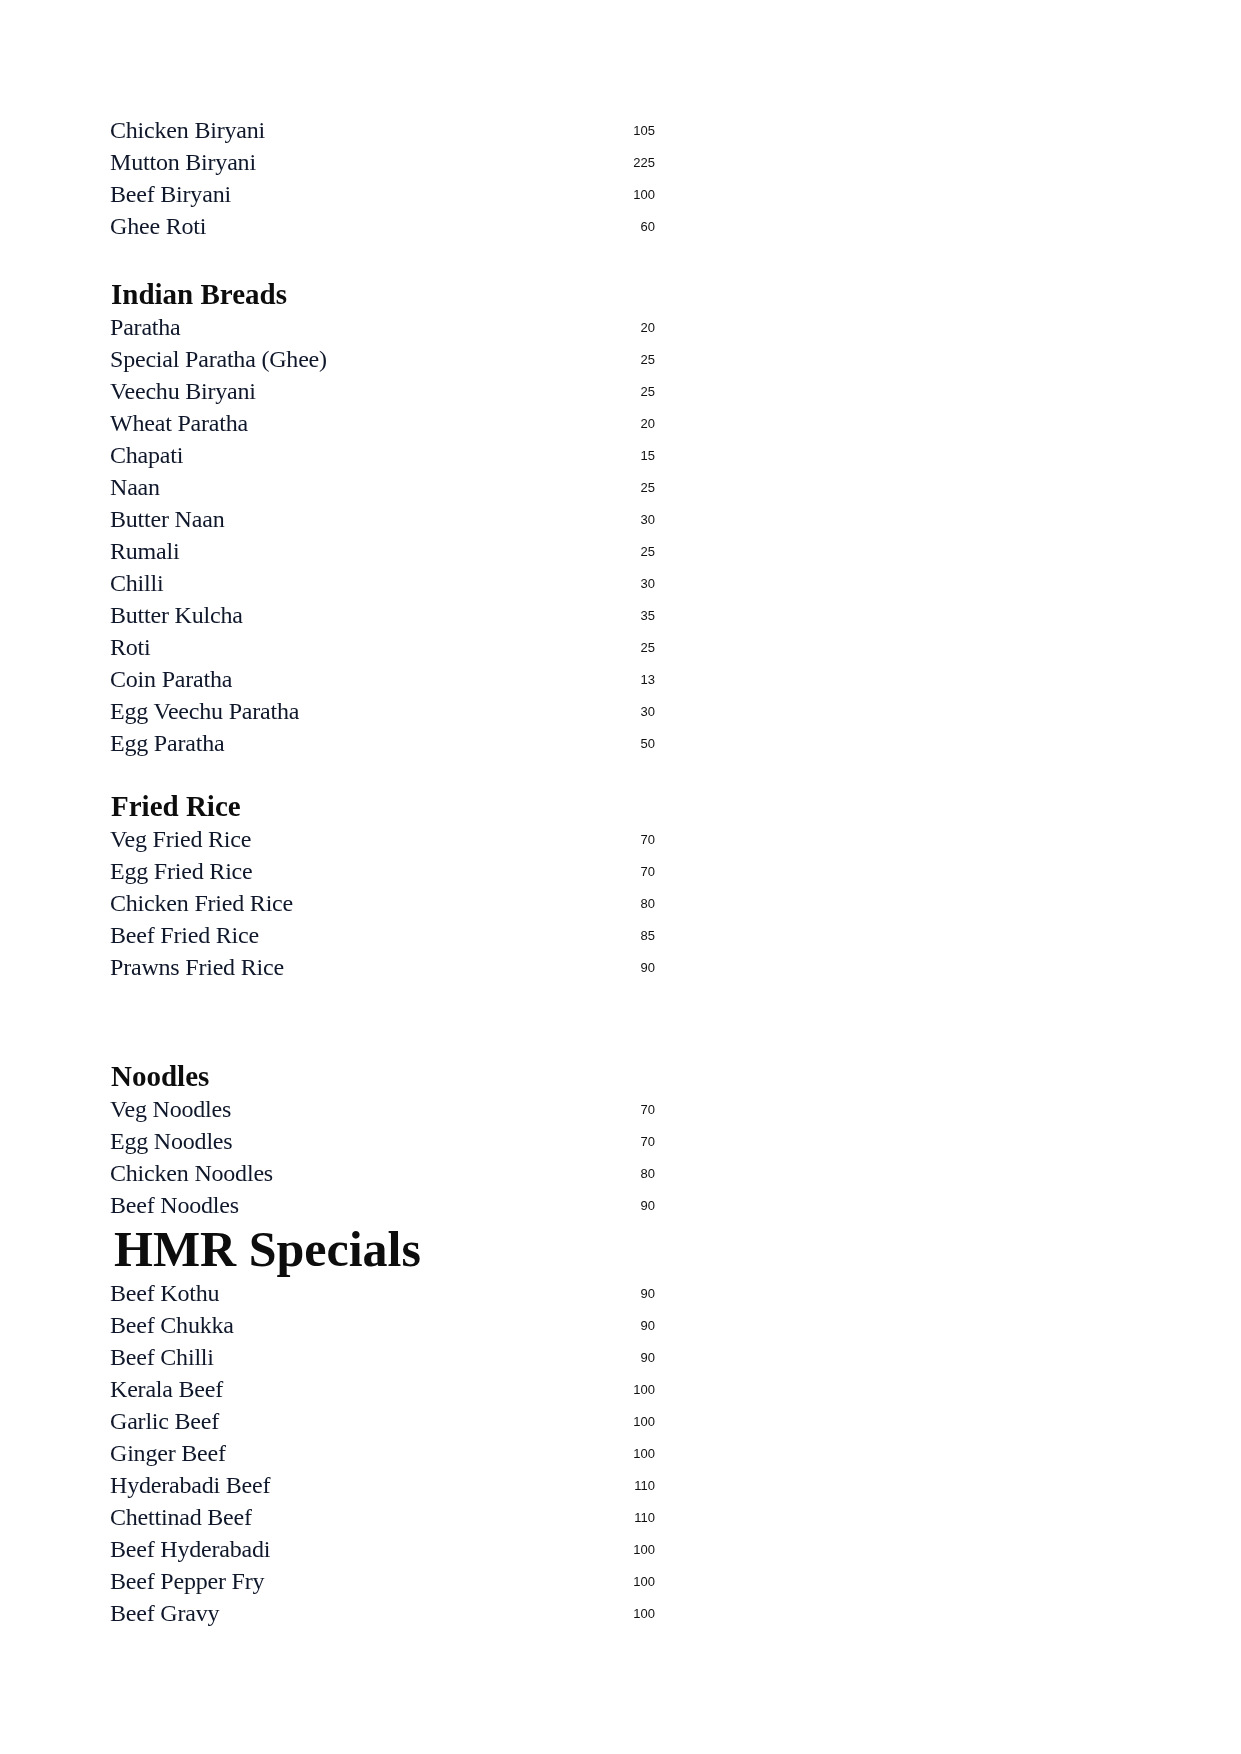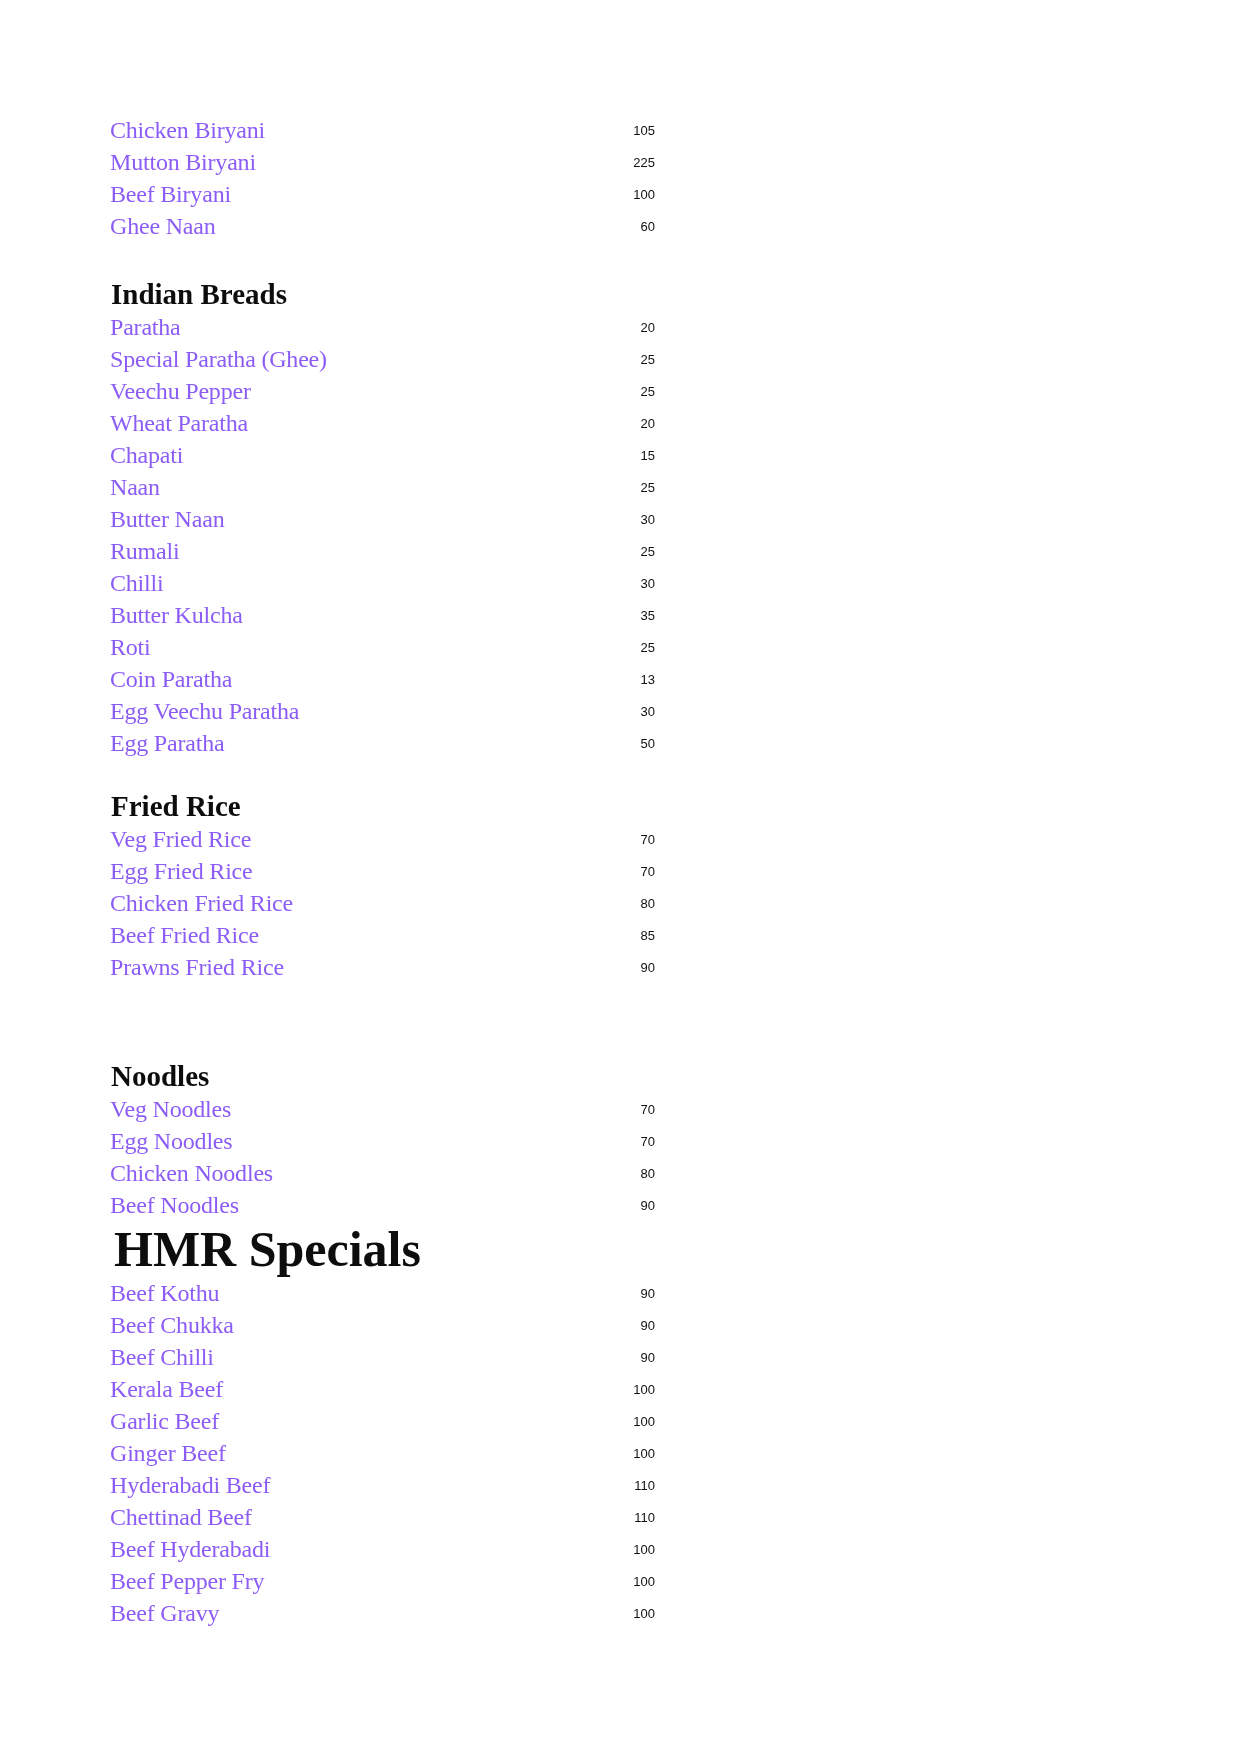--- a/index.html
+++ b/index.html
@@ -45,21 +45,21 @@
     .row {
       position: relative;
       height: 32px;
       display: flex;
       align-items: center;
       justify-content: space-between;
     }
     .item-name {
       font-family: "Liberation Serif", "DejaVu Serif", serif;
       font-size: 24px;
-      color: #8b5cf6;
+      color: #0f172a;
       letter-spacing: -0.2px;
       white-space: nowrap;
     }
     .item-price {
       font-family: "Liberation Sans", "DejaVu Sans", sans-serif;
       font-size: 13px;
       color: #111111;
       text-align: right;
       min-width: 50px;
       white-space: nowrap;
@@ -77,37 +77,37 @@
     </div>
     <div class="row">
       <span class="item-name">Mutton Biryani</span>
       <span class="item-price">225</span>
     </div>
     <div class="row">
       <span class="item-name">Beef Biryani</span>
       <span class="item-price">100</span>
     </div>
     <div class="row">
-      <span class="item-name">Ghee Naan</span>
+      <span class="item-name">Ghee Roti</span>
       <span class="item-price">60</span>
     </div>
   </div>
 
   <div class="section" style="top:277px;">
     <h2 class="section-title">Indian Breads</h2>
     <div class="row">
       <span class="item-name">Paratha</span>
       <span class="item-price">20</span>
     </div>
     <div class="row">
       <span class="item-name">Special Paratha (Ghee)</span>
       <span class="item-price">25</span>
     </div>
     <div class="row">
-      <span class="item-name">Veechu Pepper</span>
+      <span class="item-name">Veechu Biryani</span>
       <span class="item-price">25</span>
     </div>
     <div class="row">
       <span class="item-name">Wheat Paratha</span>
       <span class="item-price">20</span>
     </div>
     <div class="row">
       <span class="item-name">Chapati</span>
       <span class="item-price">15</span>
     </div>

